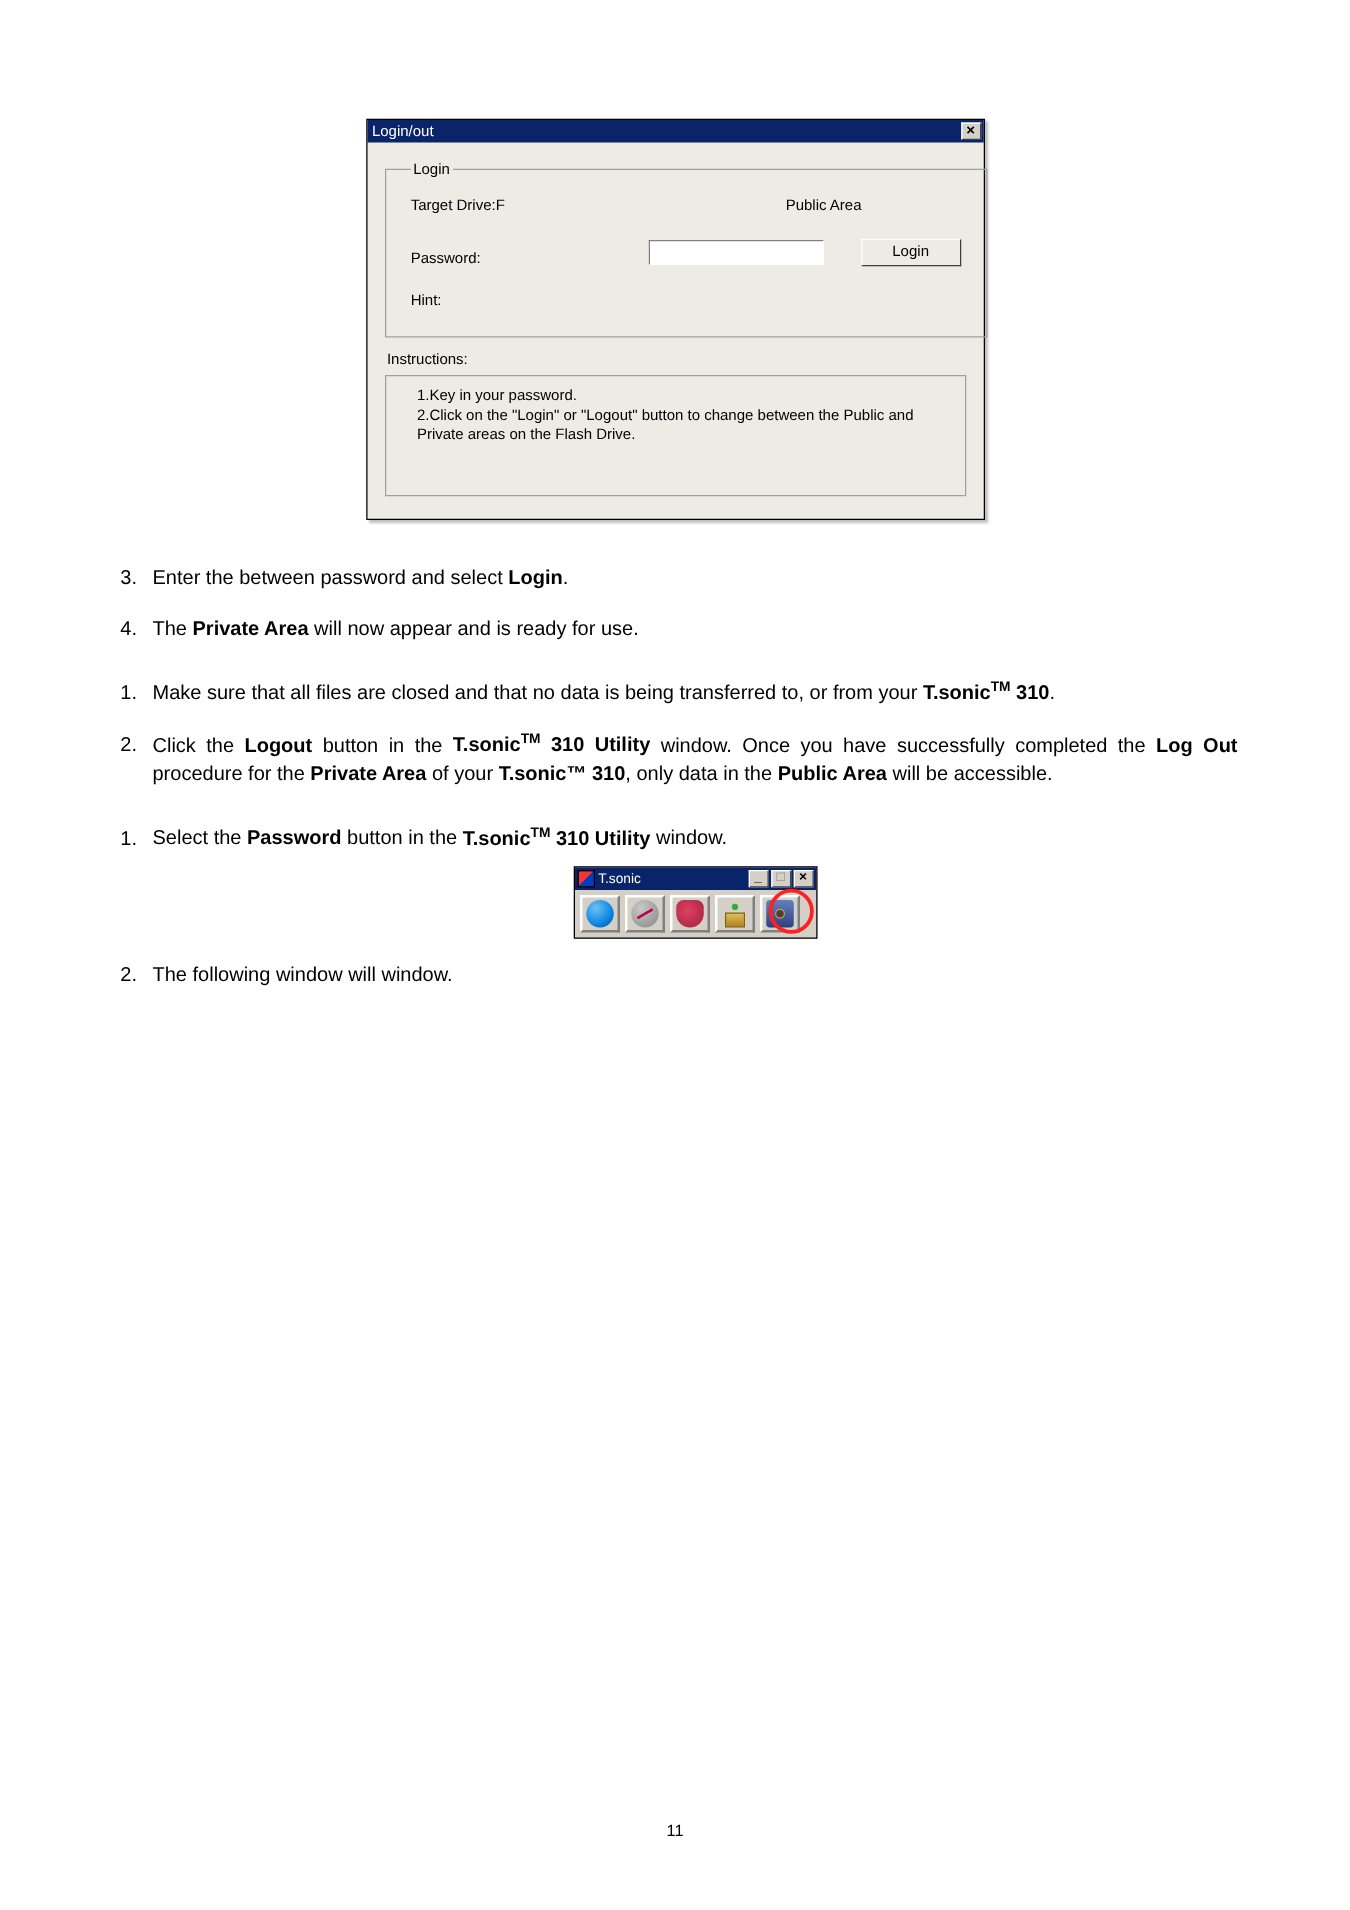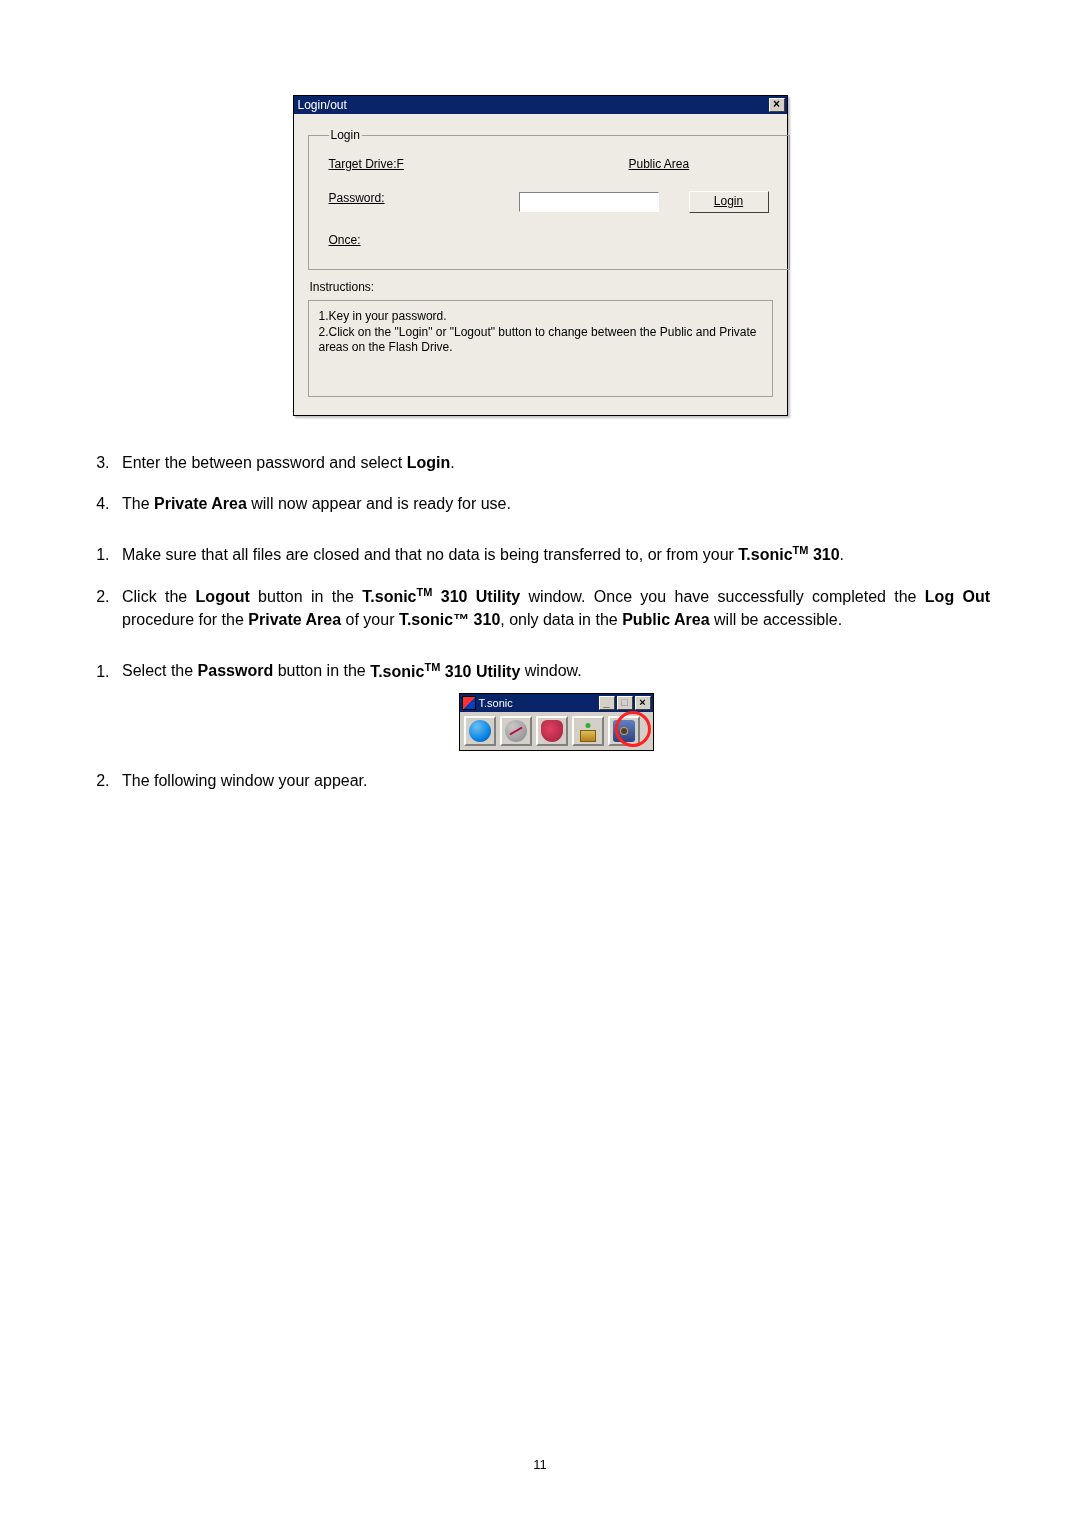--- a/index.html
+++ b/index.html
@@ -61,23 +61,22 @@
     padding: 15px 20px 18px 20px;
     margin: 0 0 10px 0;
   }
   fieldset.login-fs legend {
     padding: 0 2px;
     font-size: 12px;
     background: #edebe4;
   }
   .row {
     display: flex;
-    align-items: flex-start;
+    align-items: flex-end;
     margin-bottom: 20px;
-    text-decoration: underline;
   }
   .row.last { margin-bottom: 4px; }
   .row .label { width: 190px; }
   .row .right { flex: 1; display: flex; align-items: center; }
   .public-area { margin-left: 110px; }
   .pw-input {
     width: 140px;
     height: 20px;
     border: 1px solid #808080;
     border-right-color: #fff;
@@ -96,21 +95,21 @@
     border-bottom-color: #404040;
     font-size: 12px;
     text-align: center;
     line-height: 19px;
   }
   .instructions-label {
     margin: 6px 0 6px 2px;
   }
   fieldset.instr-fs {
     border: 1px solid #a0a0a0;
-    padding: 8px 10px 40px 10px;
+    padding: 8px 10px 40px 25px;
     margin: 0;
   }
   .instr-line { font-size: 12px; line-height: 1.3; }
 
   
   .content {
     font-size: 16px;
     line-height: 1.45;
     color: #000;
   }
@@ -272,21 +271,21 @@
             </span>
         </div>
         <div class="row">
           <span class="label">Password:</span>
           <span class="right">
             <input class="pw-input" type="password" style="">
             <div class="login-btn">Login</div>
           </span>
         </div>
         <div class="row last">
-          <span class="label">Once:</span>
+          <span class="label">Hint:</span>
         </div>
       </fieldset>
       <div class="instructions-label">Instructions:</div>
       <fieldset class="instr-fs">
         <div class="instr-line">1.Key in your password.</div>
         <div class="instr-line">2.Click on the "Login" or "Logout" button to change between the Public and Private areas on the Flash Drive.</div>
       </fieldset>
     </div>
   </div>
 
@@ -343,19 +342,19 @@
                 </div>
               <div class="tool-bevel">
                   <span class="ico ico-password"></span>
                 </div>
             </div>
           </div>
           <div class="red-circle"></div>
         </div>
       </li>
       <li>
-        <span>The following window your appear.</span>
+        <span>The following window will window.</span>
       </li>
     </ol>
   </div>
 
   <div class="page-number">11</div>
 </div>
 
 </body></html>

